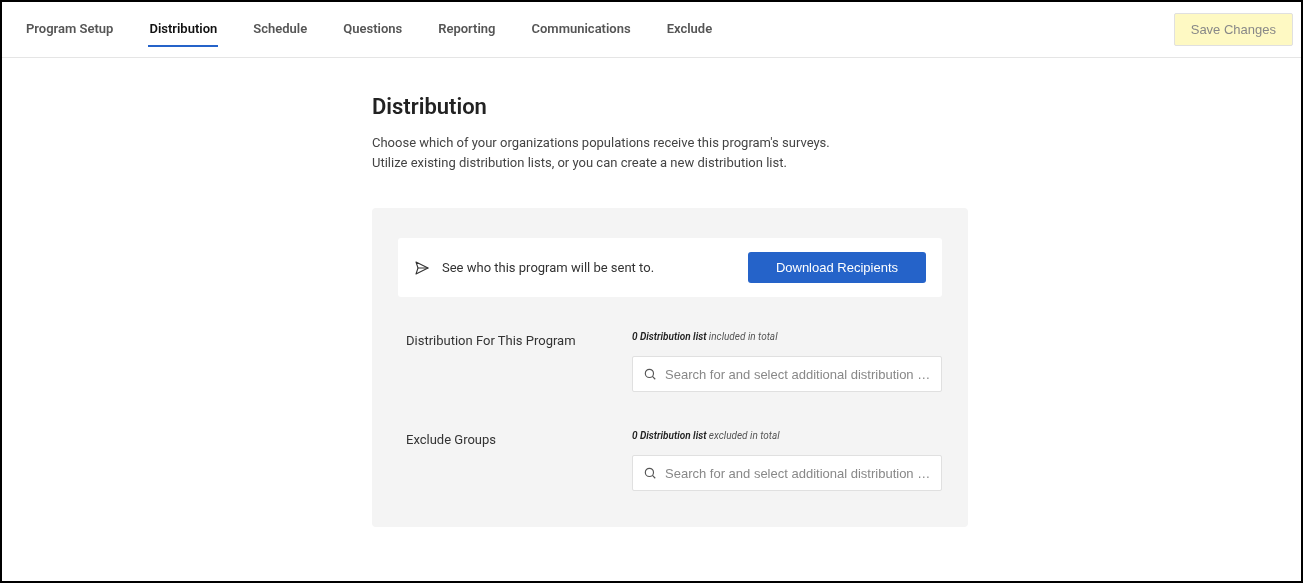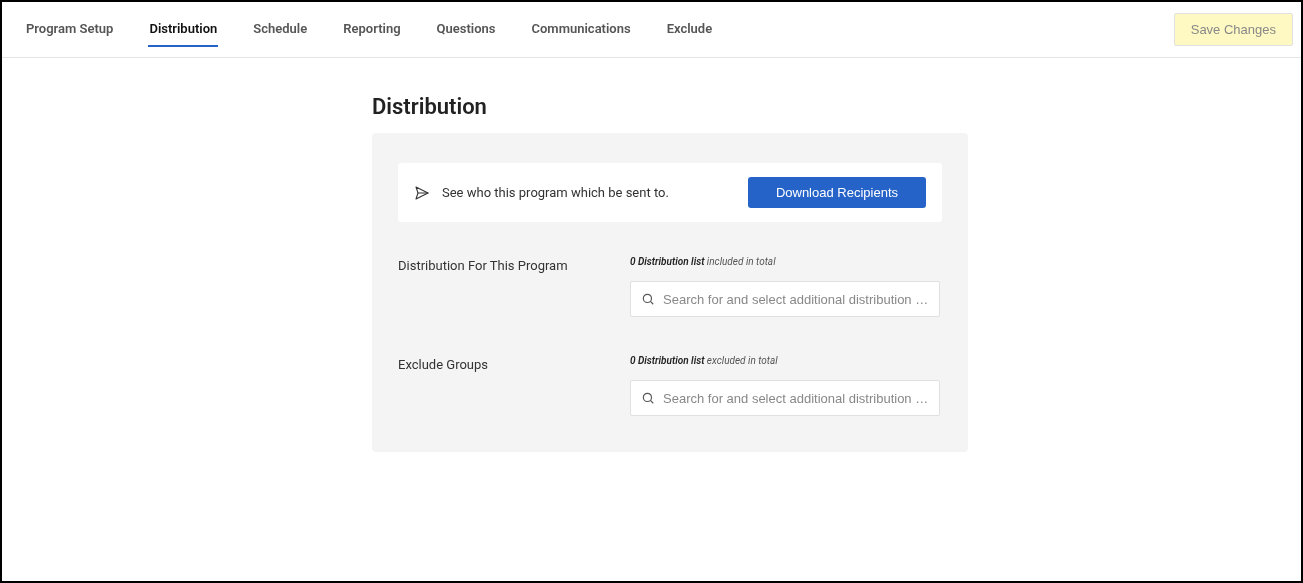--- a/index.html
+++ b/index.html
@@ -116,20 +116,21 @@
       border: none;
       border-radius: 3px;
       font-size: 13px;
       padding: 8px 28px;
       cursor: pointer;
     }
     .row {
       display: flex;
       align-items: flex-start;
       margin-bottom: 38px;
+      margin-left: 8px;
     }
     .row:last-child {
       margin-bottom: 0;
     }
     .row-label {
       width: 232px;
       font-size: 13px;
       color: #333333;
       padding-top: 2px;
     }
@@ -178,42 +179,43 @@
     }
   </style>
 </head>
 <body>
 
 <div class="topbar">
   <div class="tabs">
     <div class="tab">Program Setup</div>
     <div class="tab active">Distribution</div>
     <div class="tab">Schedule</div>
+    <div class="tab">Questions</div>
     <div class="tab">Reporting</div>
-    <div class="tab">Questions</div>
     <div class="tab">Communications</div>
     <div class="tab">Exclude</div>
   </div>
   <button class="save-btn">Save Changes</button>
 </div>
 
 <div class="content">
   <h1 class="page-title">Distribution</h1>
+  <p class="page-desc">Choose which of your organizations populations receive this program's surveys. Utilize existing distribution lists, or you can create a new distribution list.</p>
 
   <div class="panel">
 
     <div class="info-card">
       <div class="info-left">
         <span class="send-icon">
           <svg viewBox="0 0 24 24" width="16" height="16" fill="none" stroke="#333333" stroke-width="1.6" stroke-linejoin="round" stroke-linecap="round">
             <path d="M3 3 L21 12 L3 21 L6 12 L3 3 Z"></path>
             <line x1="6" y1="12" x2="21" y2="12"></line>
           </svg>
         </span>
-        <span class="info-text">See who this program which be sent to.</span>
+        <span class="info-text">See who this program will be sent to.</span>
       </div>
       <button class="download-btn">Download Recipients</button>
     </div>
 
     <div class="row">
       <div class="row-label">Distribution For This Program</div>
       <div class="row-right">
         <div class="count-line">
           <strong>0 Distribution list</strong><span> included in total</span>
         </div>

